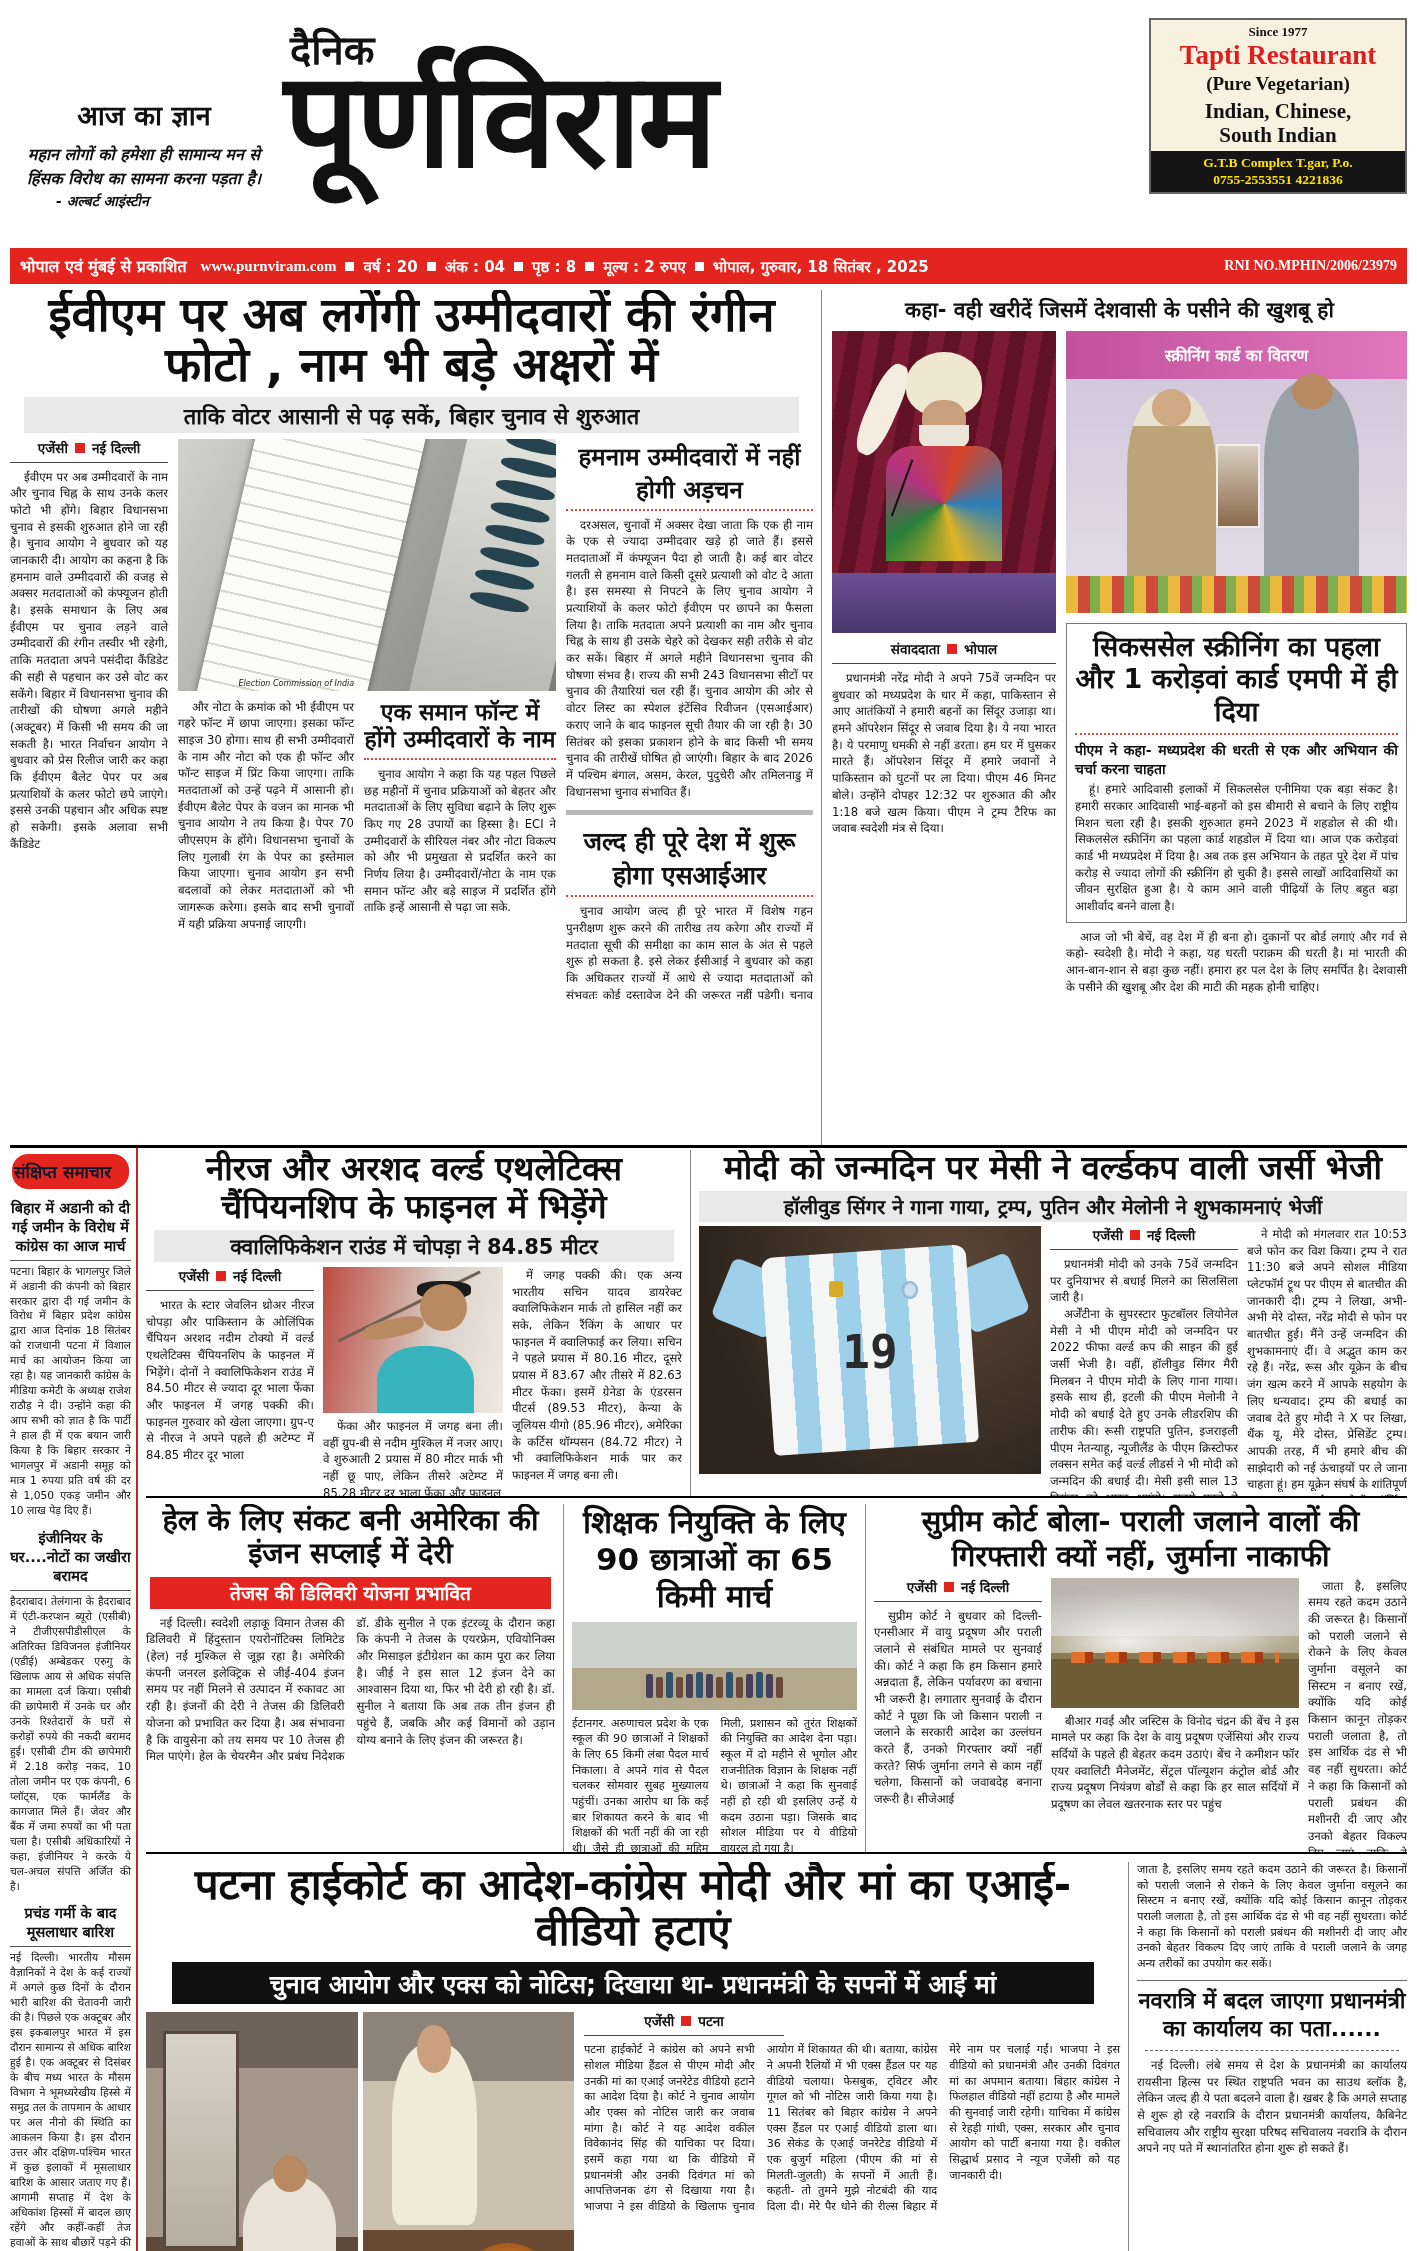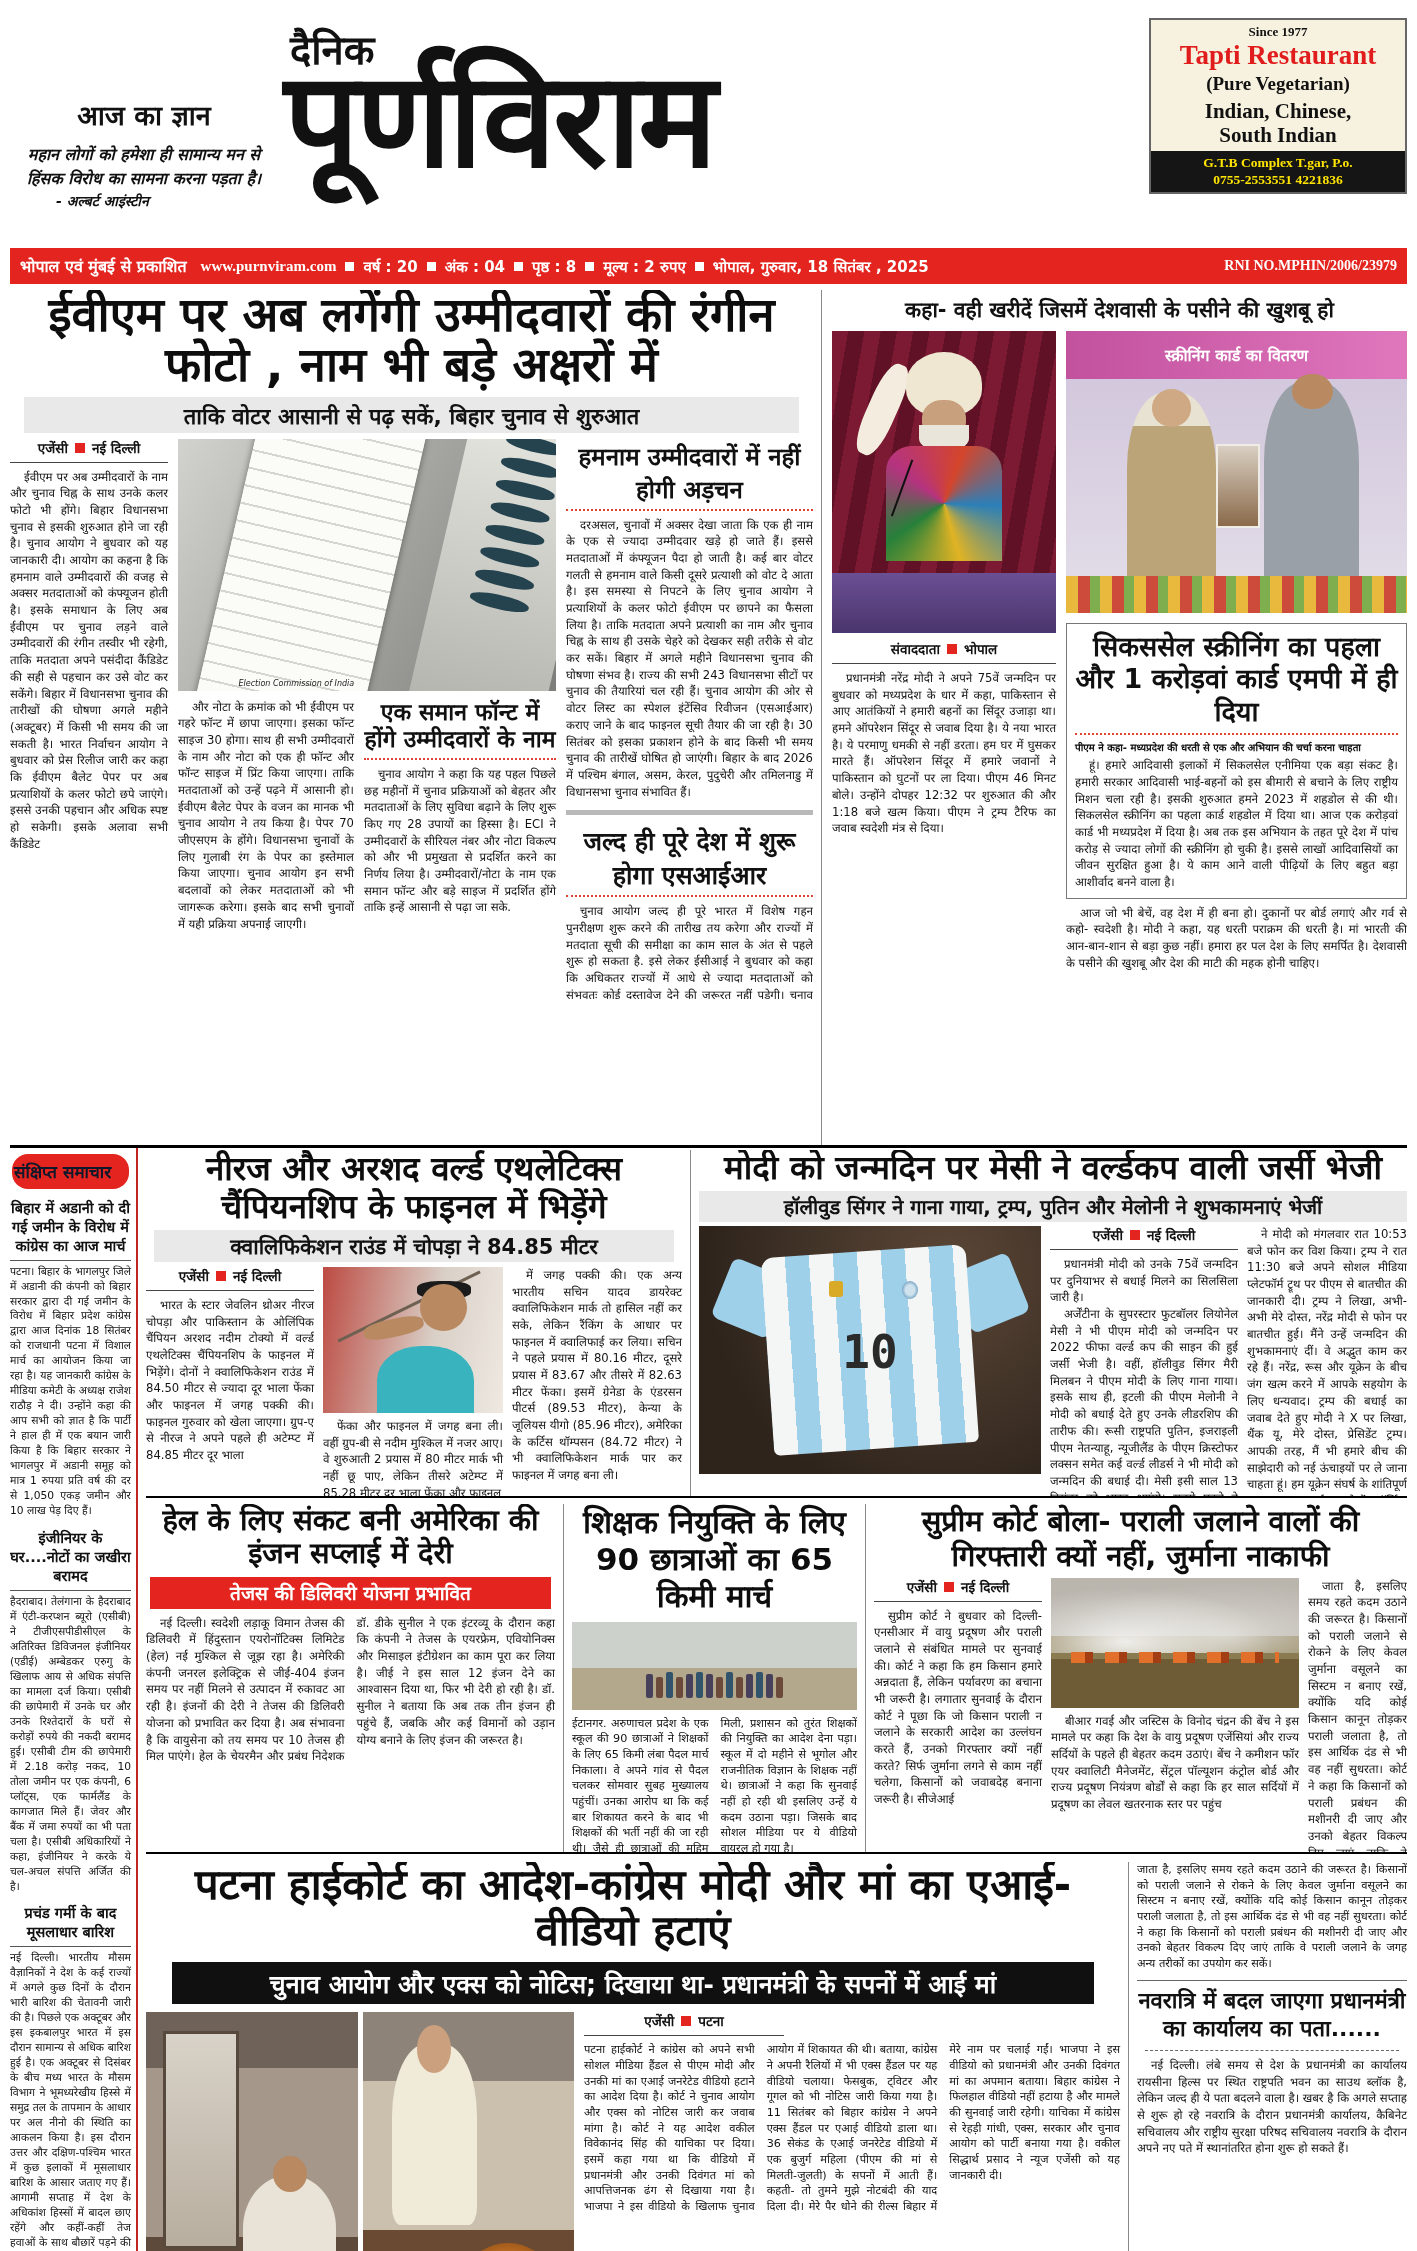--- a/index.html
+++ b/index.html
@@ -83,21 +83,21 @@
   .mcp-banner{position:absolute;top:0;left:0;right:0;height:17%;background:linear-gradient(90deg,#c2519e,#e077bd);color:#fff;font-weight:bold;font-size:16px;display:flex;align-items:center;justify-content:center;}
   .fig1{position:absolute;left:18%;top:22%;width:26%;height:66%;background:linear-gradient(#e8e2d2 0 18%,#bba578 18%);border-radius:40% 40% 0 0;}
   .fig1:before{content:"";position:absolute;top:-2%;left:28%;width:44%;height:20%;background:#cfa984;border-radius:50%;}
   .fig2{position:absolute;right:14%;top:18%;width:28%;height:70%;background:linear-gradient(#9aa0a8 0 100%);border-radius:40% 40% 0 0;}
   .fig2:before{content:"";position:absolute;top:-4%;left:30%;width:42%;height:18%;background:#b98a62;border-radius:50%;}
   .award{position:absolute;left:44%;top:40%;width:13%;height:30%;background:linear-gradient(#d9cfc2,#8a6a4a);border:2px solid #efece6;}
   .flowers{position:absolute;bottom:0;left:0;right:0;height:13%;background:repeating-linear-gradient(90deg,#e8b93c 0 12px,#cc4b3a 12px 24px,#7fae4e 24px 34px);}
 
   .sikasel{border:1px solid #777;background:#fff;padding:7px 8px;margin-top:10px;overflow:hidden;}
   .sik-title{font-size:27px;font-weight:900;text-align:center;line-height:1.2;padding-bottom:5px;margin-bottom:5px;}
-  .sik-lead{font-size:10px;font-weight:bold;text-align:justify;margin-bottom:3px;}
+  .sik-lead{font-size:14px;font-weight:bold;text-align:justify;margin-bottom:3px;}
 
   
   .lower-wrap{display:flex;}
   .briefs{width:128px;border-right:2px solid #c0261f;padding:4px 5px 0 0;overflow:hidden;height:1198px;}
   .briefs-badge{background:#e3241f;color:#0f172a;font-weight:900;font-size:17px;text-align:left;border-radius:16px;padding:6px 2px;margin:2px 2px 8px;}
   .brief-title{font-size:14.5px;font-weight:900;text-align:center;line-height:1.3;margin:10px 0 4px;border-bottom:1.5px solid #555;padding-bottom:4px;}
   .brief-body{font-size:10.7px;line-height:1.4;text-align:justify;}
   .main-col{flex:1;padding-left:8px;}
 
   
@@ -350,21 +350,21 @@
         <div class="messi">
           <div class="hl m-hl">मोदी को जन्मदिन पर मेसी ने वर्ल्डकप वाली जर्सी भेजी</div>
           <div class="graybar m-sub">हॉलीवुड सिंगर ने गाना गाया, ट्रम्प, पुतिन और मेलोनी ने शुभकामनाएं भेजीं</div>
           <div class="m-row">
             <div class="jersey-photo">
               <div class="sleeveL"></div>
               <div class="sleeveR"></div>
               <div class="jersey"></div>
               <div class="jbadgeL"></div>
               <div class="jbadgeR"></div>
-              <div class="jnum">10</div>
+              <div class="jnum">19</div>
             </div>
             <div class="mc1">
               <div class="byline">
                 <span>एजेंसी</span>
                 <span class="redsq"></span>
                 <span>नई दिल्ली</span>
               </div>
               <div class="bt">प्रधानमंत्री मोदी को उनके 75वें जन्मदिन पर दुनियाभर से बधाई मिलने का सिलसिला जारी है।</div>
               <div class="bt">अर्जेंटीना के सुपरस्टार फुटबॉलर लियोनेल मेसी ने भी पीएम मोदी को जन्मदिन पर 2022 फीफा वर्ल्ड कप की साइन की हुई जर्सी भेजी है। वहीं, हॉलीवुड सिंगर मैरी मिलबन ने पीएम मोदी के लिए गाना गाया। इसके साथ ही, इटली की पीएम मेलोनी ने मोदी को बधाई देते हुए उनके लीडरशिप की तारीफ की। रूसी राष्ट्रपति पुतिन, इजराइली पीएम नेतन्याहू, न्यूजीलैंड के पीएम क्रिस्टोफर लक्सन समेत कई वर्ल्ड लीडर्स ने भी मोदी को जन्मदिन की बधाई दी। मेसी इसी साल 13 दिसंबर को भारत आएंगे। सबसे पहले वे कोलकाता जाएंगे, फिर 14 दिसंबर को मुंबई और 15 दिसंबर को दिल्ली पहुंचेंगे। दिल्ली में उनकी पीएम मोदी से मुलाकात भी हो सकती है। मेसी आखिरी बार 2011 में भारत आए थे। सबसे पहले अमेरिकी राष्ट्रपति ट्रम्प</div>
             </div>

